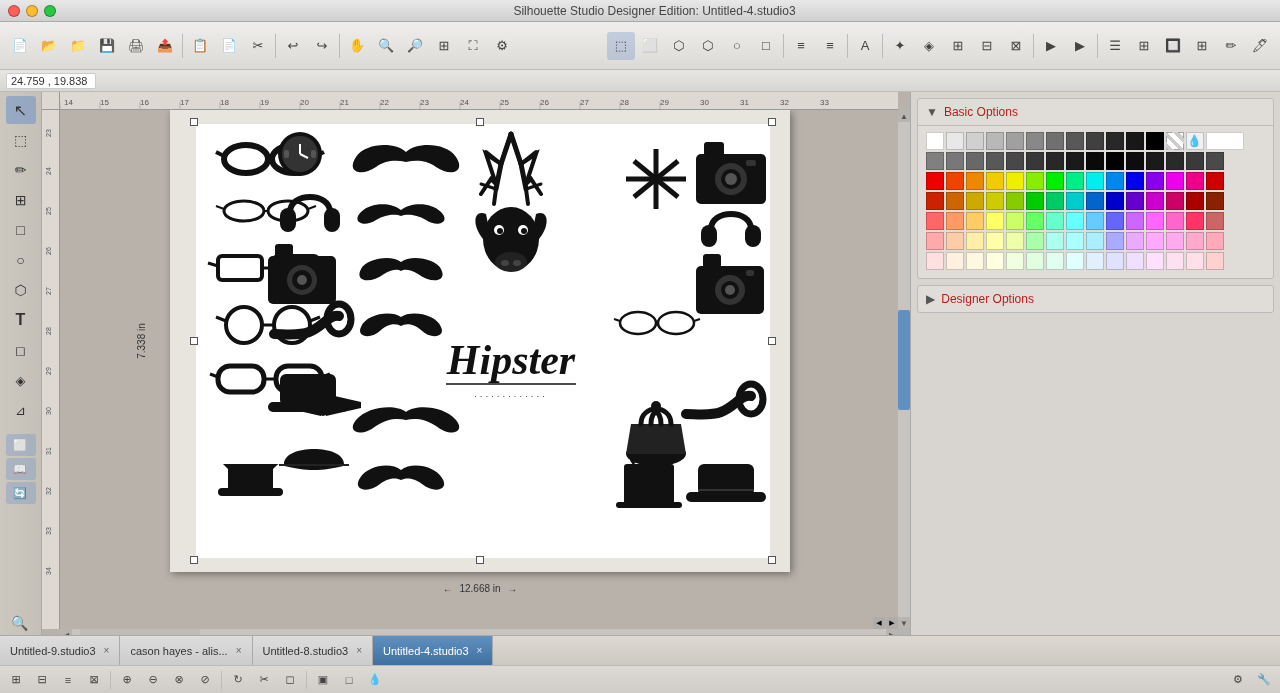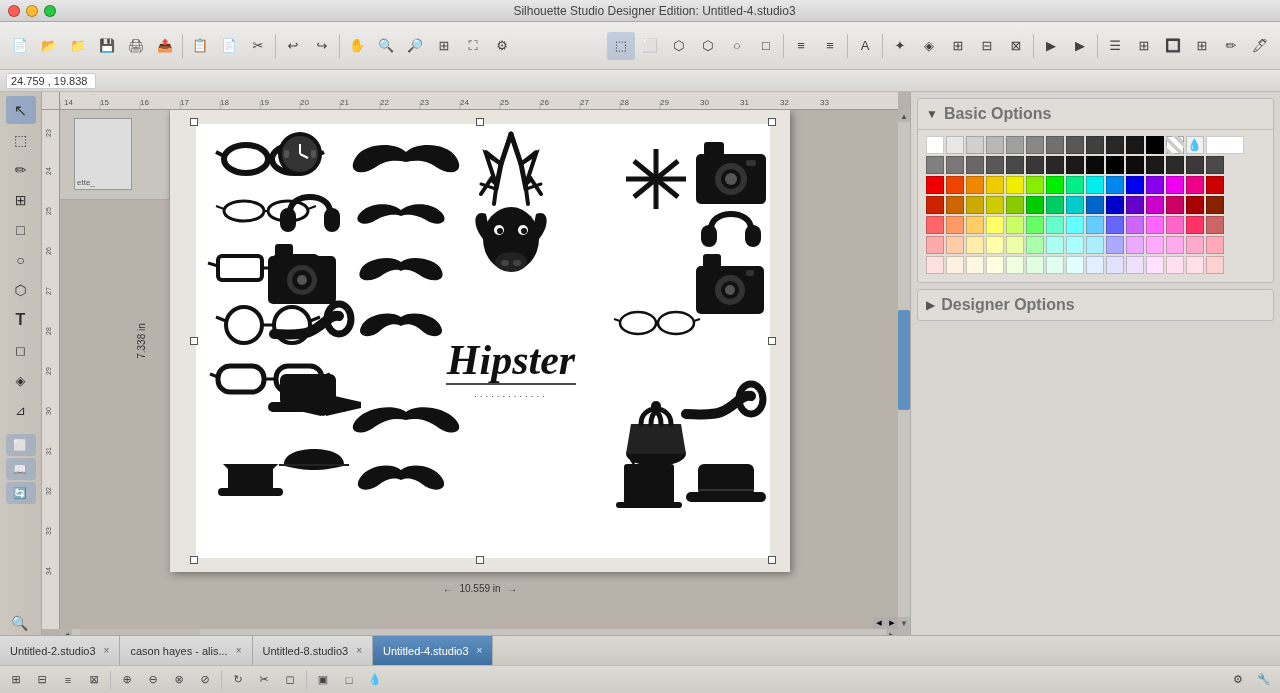--- a/index.html
+++ b/index.html
@@ -64,21 +64,21 @@
       padding: 8px 12px; font-size: 14px; font-weight: bold; color: #222;
       border-bottom: 1px solid #aaa; letter-spacing: 1px;
     }
     #basic-options-section {
       margin: 6px; background: #e0ddd8; border: 1px solid #bbb; border-radius: 3px;
     }
     #basic-options-header {
       display: flex; align-items: center; padding: 6px 8px; gap: 6px;
       border-bottom: 1px solid #bbb; cursor: pointer;
     }
-    .section-title { font-size: 16px; font-weight: 700; color: #737373; }
+    .section-title { font-size: 12px; font-weight: 400; color: #b91c1c; }
 
     
     #swatches-area { padding: 6px 8px; }
 
     
     .swatch-row { display: flex; gap: 2px; margin-bottom: 2px; flex-wrap: nowrap; }
     .swatch {
       width: 18px; height: 18px; border: 1px solid rgba(0,0,0,0.2);
       cursor: pointer; flex-shrink: 0;
     }
@@ -246,25 +246,20 @@
         <text x="2" y="218" font-size="7" fill="#555" transform="rotate(-90,9,218)">28</text>
         <text x="2" y="258" font-size="7" fill="#555" transform="rotate(-90,9,258)">29</text>
         <text x="2" y="298" font-size="7" fill="#555" transform="rotate(-90,9,298)">30</text>
         <text x="2" y="338" font-size="7" fill="#555" transform="rotate(-90,9,338)">31</text>
         <text x="2" y="378" font-size="7" fill="#555" transform="rotate(-90,9,378)">32</text>
         <text x="2" y="418" font-size="7" fill="#555" transform="rotate(-90,9,418)">33</text>
         <text x="2" y="458" font-size="7" fill="#555" transform="rotate(-90,9,458)">34</text>
       </svg>
     </div>
 
-    <div style="position:absolute; top:18px; left:18px; width:110px; height:90px; background:#c8c4be; border-right:1px solid #aaa; border-bottom:1px solid #aaa;">
-      <div style="position:absolute; top:8px; left:14px; width:58px; height:72px; background:#ddd; border:1px solid #999; overflow:hidden;">
-        <div style="position:absolute; bottom:2px; left:2px; right:2px; font-size:8px; color:#555; text-overflow:ellipsis; overflow:hidden; white-space:nowrap;">ette_</div>
-      </div>
-    </div>
 
     <div style="position:absolute; top:18px; left:128px; width:620px; height:462px; background:#e8e4de; box-shadow: 2px 2px 8px rgba(0,0,0,0.4);">
 
       <div style="position:absolute; top:14px; left:26px; right:20px; bottom:14px; background:white; overflow:hidden;">
         
         <svg width="100%" height="100%" viewBox="0 0 574 434">
 
           <rect width="574" height="434" fill="white"></rect>
 
           <g transform="translate(20,20)">
@@ -500,21 +495,21 @@
       <div style="position:absolute; bottom:8px; left:50%; transform:translateX(-50%); width:8px; height:8px; background:white; border:1px solid #555;"></div>
 
       <div style="position:absolute; bottom:8px; right:14px; width:8px; height:8px; background:white; border:1px solid #555;"></div>
 
       <div style="position:absolute; top:-16px; left:50%; transform:translateX(-50%); width:10px; height:10px; background:#00bb00; border-radius:50%; border:1px solid #009900;"></div>
 
       <div style="position:absolute; top:-12px; left:50%; width:1px; height:12px; background:#555;"></div>
 
       <div style="position:absolute; bottom:-22px; left:50%; transform:translateX(-50%); font-size:10px; color:#333; white-space:nowrap;">
         <span style="margin-right:4px;">←</span>
-        <span>10.559 in</span>
+        <span>12.668 in</span>
         <span style="margin-left:4px;">→</span>
       </div>
 
       <div style="position:absolute; top:50%; left:-46px; transform:translateY(-50%) rotate(-90deg); font-size:10px; color:#333; white-space:nowrap;">
         <span>7.338 in</span>
       </div>
     </div>
 
     <div style="position:absolute; top:18px; right:0; width:12px; bottom:12px; background:#c8c4c0;">
 
@@ -682,21 +677,21 @@
       <div id="advanced-options-header">
         <span style="font-size:12px; color:#555;">▶</span>
         <span class="section-title">Designer Options</span>
       </div>
     </div>
   </div>
 </div>
 
 <div style="position:fixed; bottom:28px; left:0; right:0; height:30px; background: linear-gradient(to bottom, #ddd8d2, #ccc8c2); border-top: 1px solid #aaa; display:flex; align-items:stretch; z-index:20;">
   <div class="tab">
-    <span>Untitled-2.studio3</span>
+    <span>Untitled-9.studio3</span>
     <span class="tab-close">×</span>
   </div>
   <div class="tab">
     <span>cason hayes - alis...</span>
     <span class="tab-close">×</span>
   </div>
   <div class="tab">
     <span>Untitled-8.studio3</span>
     <span class="tab-close">×</span>
   </div>

